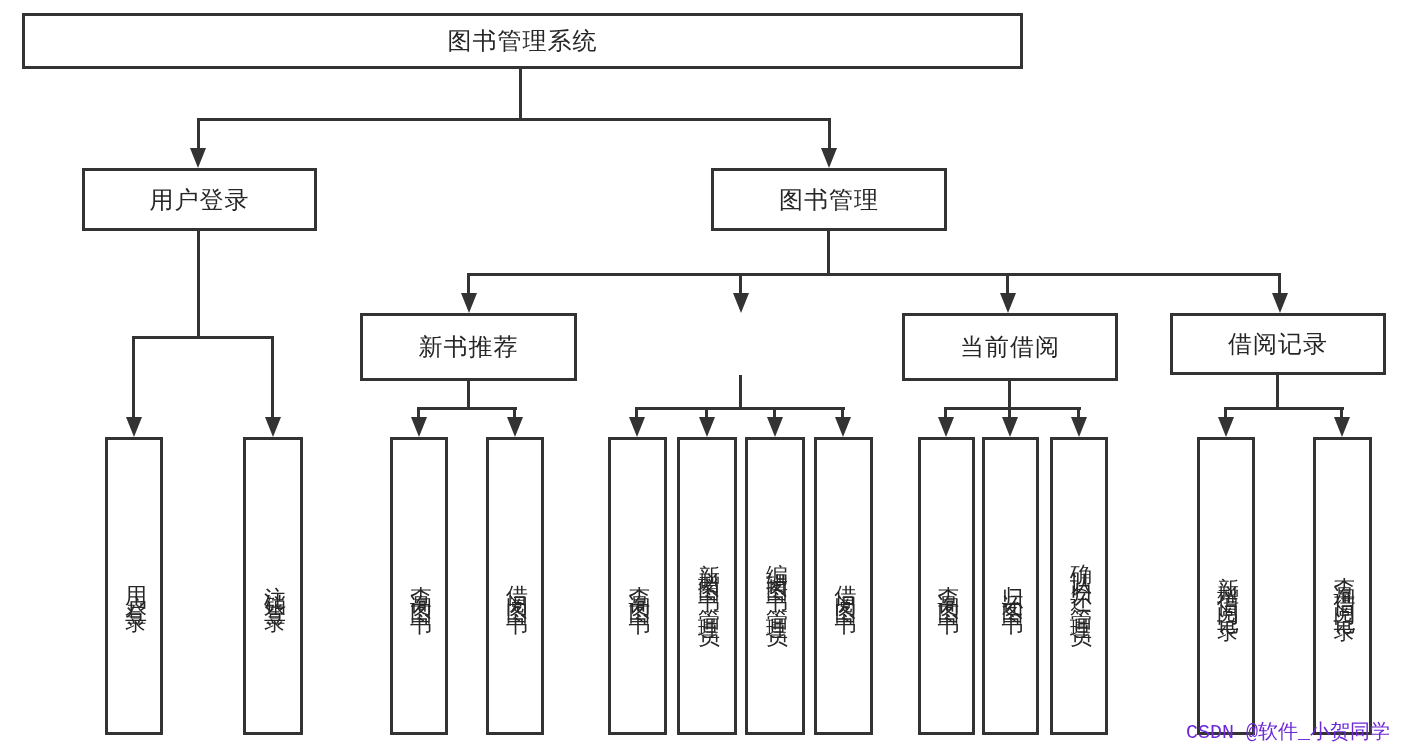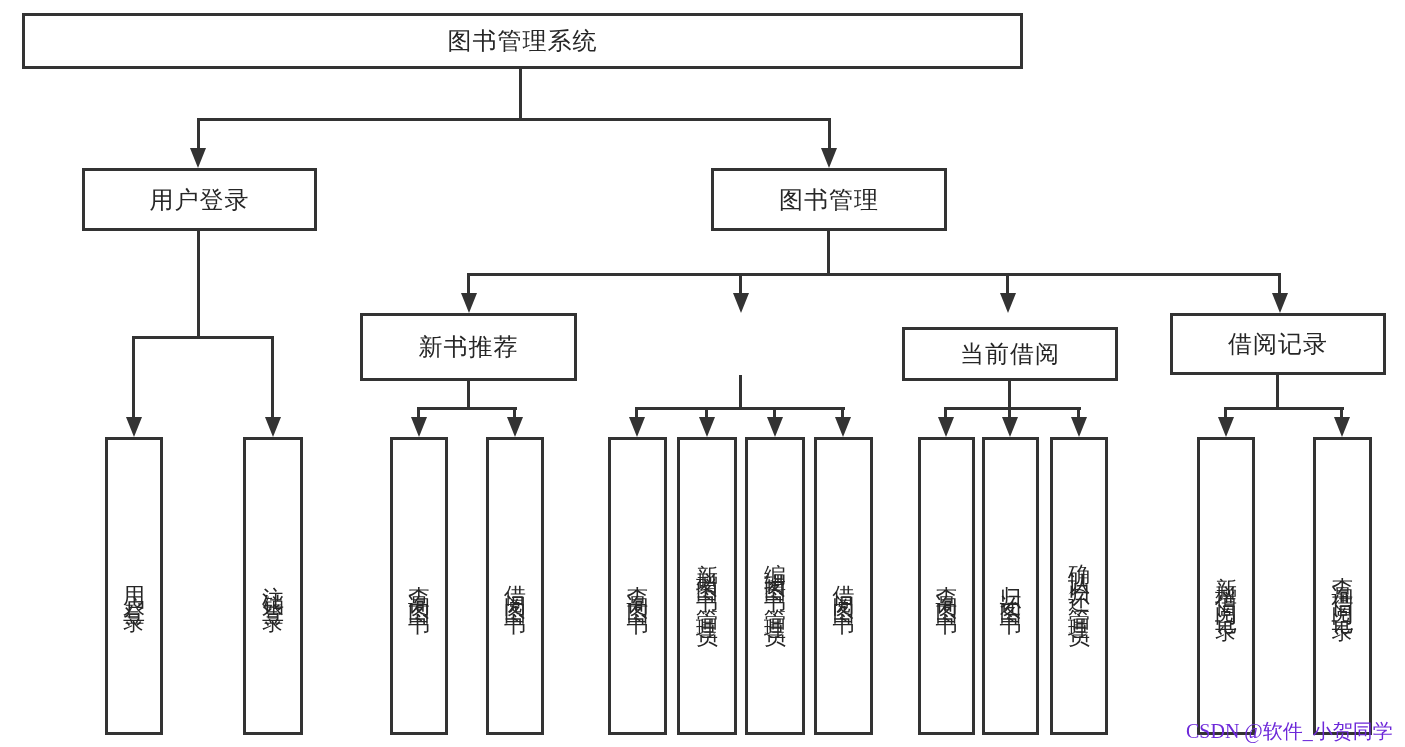--- a/index.html
+++ b/index.html
@@ -1,18 +1,18 @@
 <!DOCTYPE html>
 <html><head>
 <meta charset="utf-8">
 <style>
   html,body{margin:0;padding:0;background:#ffffff;}
   .canvas{
     position:relative;width:1405px;height:747px;background:#ffffff;overflow:hidden;
-    font-family:Liberation Serif, serif;color:#262626;border-radius:16px;
+    font-family:Liberation Mono, monospace;color:#262626;border-radius:16px;
   }
   .box{
     position:absolute;background:#ffffff;border:3px solid #333333;box-sizing:border-box;
     display:flex;align-items:center;justify-content:center;
     font-size:24px;letter-spacing:1px;white-space:nowrap;z-index:2;
   }
   .vbox{
     writing-mode:vertical-lr;text-orientation:mixed;
     font-size:22px;letter-spacing:9px;line-height:1;
   }
@@ -22,21 +22,21 @@
     position:absolute;width:0;height:0;z-index:1;
     border-left:8px solid transparent;border-right:8px solid transparent;
     border-top:20px solid #333333;
   }
   
   .n-root{left:22px;top:13px;width:1001px;height:56px;}
   .n-user-login{left:82px;top:168px;width:235px;height:63px;}
   .n-book-mgmt{left:711px;top:168px;width:236px;height:63px;}
   .n-new-rec{left:360px;top:313px;width:217px;height:68px;text-align:center;}
   .n-borrow{left:633px;top:313px;width:217px;height:62px;}
-  .n-current{left:902px;top:313px;width:216px;height:54px;margin-top:14px;}
+  .n-current{left:902px;top:313px;width:216px;height:68px;}
   .n-records{left:1170px;top:313px;width:216px;height:62px;}
   .leaf{top:437px;height:298px;}
   .n-a1{left:105px;width:58px;}
   .n-a2{left:243px;width:60px;}
   .n-b1{left:390px;width:58px;}
   .n-b2{left:486px;width:58px;}
   .n-c1{left:608px;width:59px;}
   .n-c2{left:677px;width:60px;}
   .n-c3{left:745px;width:60px;}
   .n-c4{left:814px;width:59px;}

